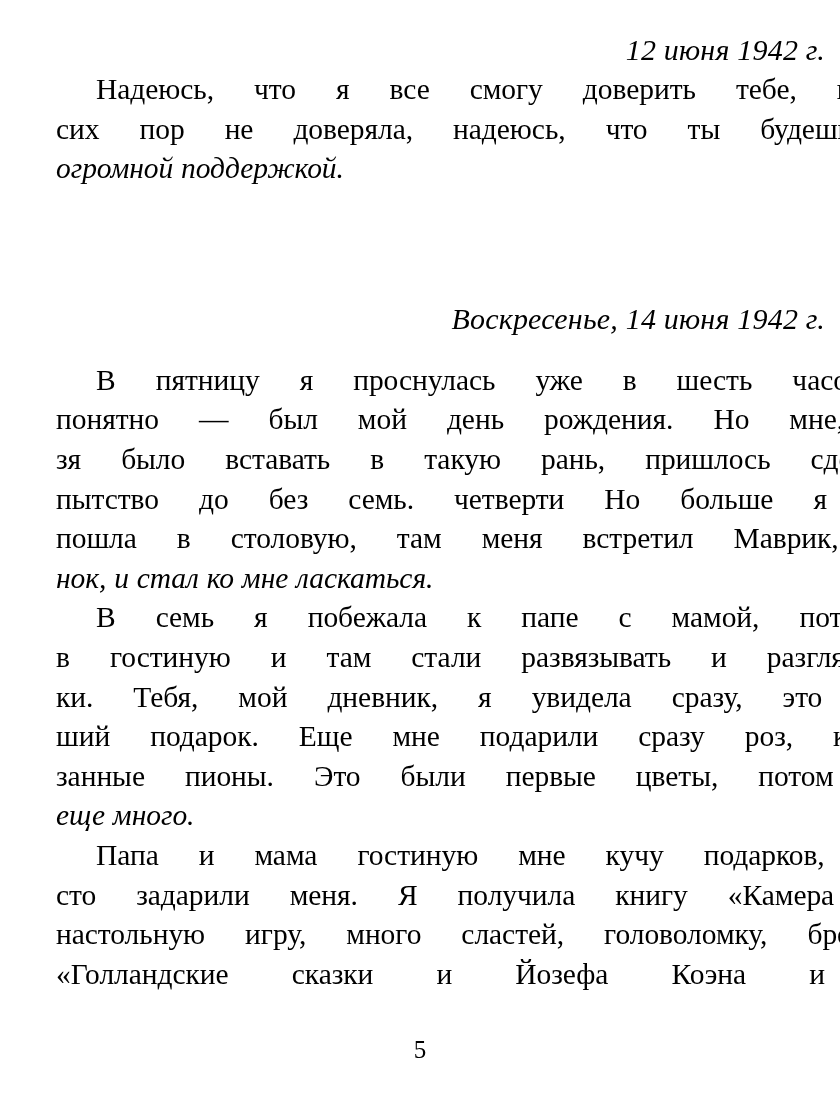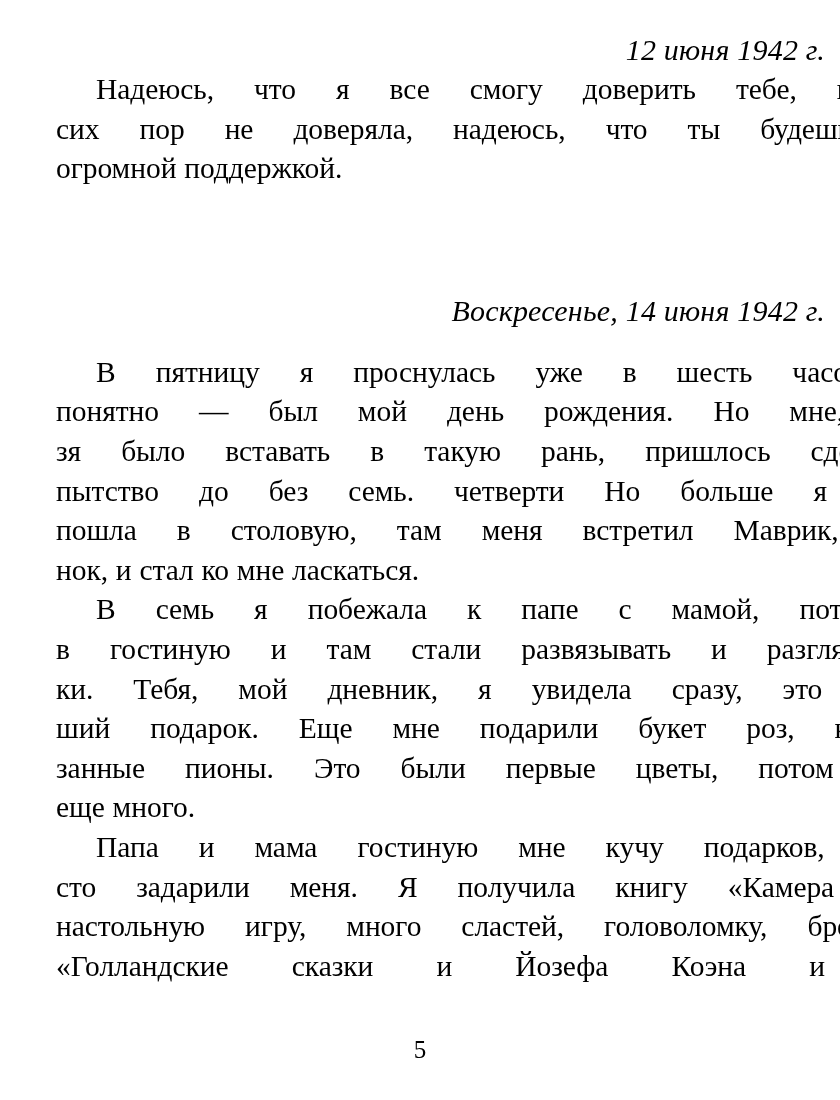--- a/index.html
+++ b/index.html
@@ -26,39 +26,40 @@
   }
   .date-heading {
     text-align: right;
     font-style: italic;
     font-size: 30px;
     line-height: 40px;
     letter-spacing: 0.2px;
     white-space: nowrap;
   }
   .date-1 { margin-top: 26px; }
-  .date-2 { margin-top: 4px; }
+  .date-2 { margin-top: 12px; }
   .spacer-after-para { height: 98px; }
   .spacer-before-body { height: 22px; }
   .body-block {
     font-size: 29.5px;
     line-height: 39.6px;
     text-align: justify;
     text-justify: inter-word;
     letter-spacing: -0.05px;
     word-spacing: 0.5px;
   }
   .body-block p {
     margin: 0;
     text-indent: 40px;
   }
   
   .ln {
     display: block;
     white-space: nowrap;
+    font-style: italic;
   }
   .ln-j {
     display: flex;
     justify-content: space-between;
     white-space: nowrap;
   }
   .ln-j.indent::before {
     content: "";
     display: block;
     width: 40px;
@@ -204,21 +205,21 @@
             <span>сразу,</span>
             <span>это</span>
             <span>был</span>
           </span>
         <span class="ln-j">
             <span>ший</span>
             <span>подарок.</span>
             <span>Еще</span>
             <span>мне</span>
             <span>подарили</span>
-            <span>букет</span>
+            <span>сразу</span>
             <span>роз,</span>
             <span>кактус</span>
           </span>
         <span class="ln-j">
             <span>занные</span>
             <span>пионы.</span>
             <span>Это</span>
             <span>были</span>
             <span>первые</span>
             <span>цветы,</span>

